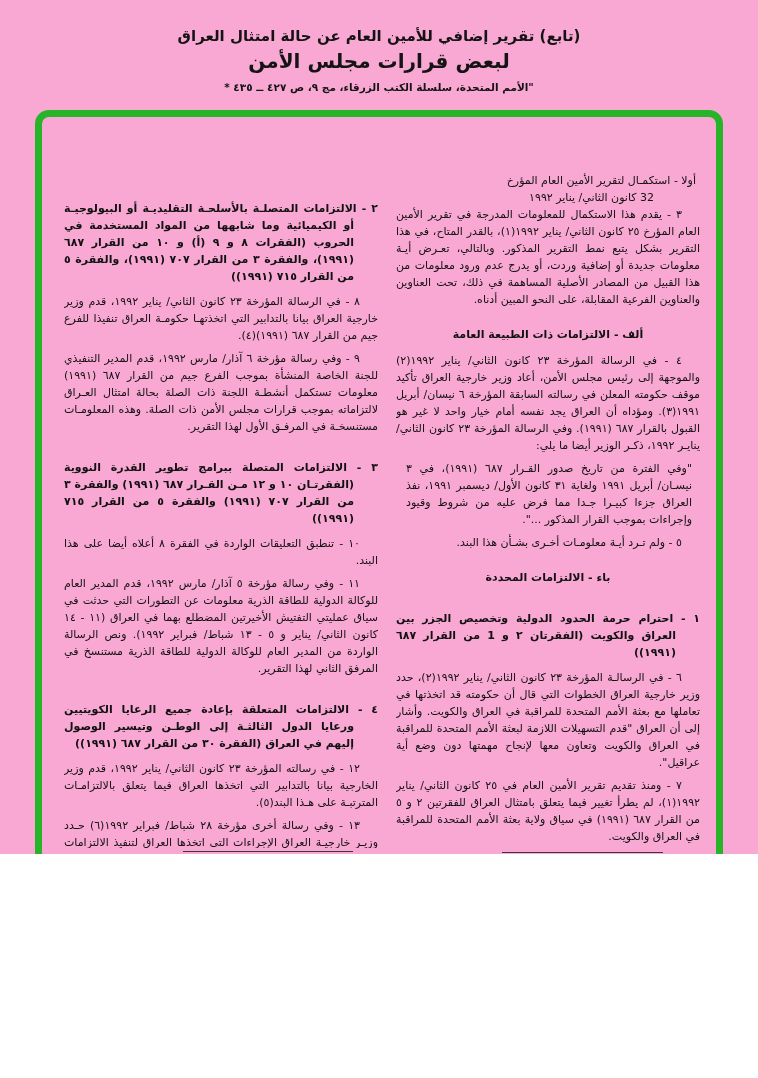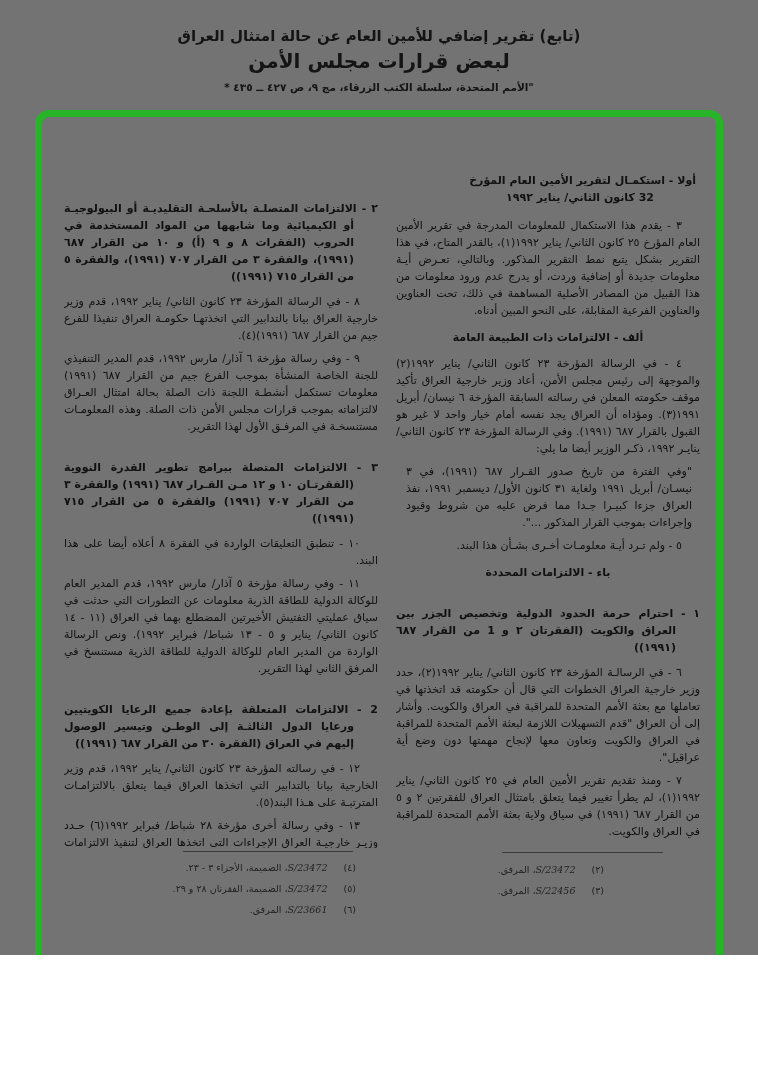--- a/index.html
+++ b/index.html
@@ -1,39 +1,39 @@
 <!DOCTYPE html>
 <html lang="ar" dir="rtl"><head>
 <meta charset="utf-8">
 <style>
   * { margin:0; padding:0; box-sizing:border-box; }
   html,body { background:#ffffff; }
   body { font-family:"DejaVu Sans", sans-serif; color:#141414; }
-  .page { position:relative; width:758px; height:955px; background:#737373; overflow:hidden; }
+  .page { position:relative; width:758px; height:854px; background:#f9a8d4; overflow:hidden; }
 
   
   .doc-header { position:absolute; top:24px; left:0; width:100%; text-align:center; direction:rtl; }
   .h-line1 { font-size:15px; font-weight:bold; line-height:25px; }
   .h-line2 { font-size:20px; font-weight:bold; line-height:25px; }
   .h-line3 { font-size:10.5px; font-weight:bold; margin-top:7px; }
 
   
   .green-box { position:absolute; left:35px; top:110px; width:688px; height:918px;
                border:7px solid #28b428; border-radius:14px; background:transparent; }
 
   
   .col { position:absolute; direction:rtl; text-align:justify;
          font-size:11px; line-height:17px; color:#111; overflow:hidden; }
   .col-right { left:396px; top:172px; width:304px; height:676px; }
   .col-left  { left:64px;  top:176px; width:314px; height:672px; }
 
   .para { margin:0 0 6px 0; text-indent:18px; }
   .quote { text-indent:0; padding:0 8px 0 10px; margin-bottom:6px; }
-  .center-heading { font-weight:bold; text-align:center; text-indent:0; margin:10px 0 9px; }
-  .main-heading { font-weight:bold; margin-bottom:11px; }
+  .center-heading { font-weight:bold; text-align:center; text-indent:0; margin:18px 0 9px; }
+  .main-heading { font-weight:normal; }
   .mh-l1 { padding-right:4px; }
   .mh-l2 { padding-right:46px; }
   .subheading { font-weight:bold; padding-right:24px; text-indent:-24px; margin:24px 0 8px; }
 
   
   .fn-sep { position:absolute; height:1px; background:#3a3a3a; }
   .fn-sep-left  { left:183px; top:851px; width:170px; }
   .fn-sep-right { left:502px; top:852px; width:161px; }
 
   .footnotes { position:absolute; direction:rtl; font-size:9.5px; line-height:13px; color:#222; }
@@ -77,21 +77,21 @@
     <p class="para">٧ - ومنذ تقديم تقرير الأمين العام في ٢٥ كانون الثاني/ يناير ١٩٩٢(١)، لم يطرأ تغيير فيما يتعلق بامتثال العراق للفقرتين ٢ و ٥ من القرار ٦٨٧ (١٩٩١) في سياق ولاية بعثة الأمم المتحدة للمراقبة في العراق والكويت.</p>
   </section>
 
   <section class="col col-left">
     <div class="subheading">٢ - الالتزامات المتصلـة بالأسلحـة التقليديـة أو البيولوجيـة أو الكيميائية وما شابهها من المواد المستخدمة في الحروب (الفقرات ٨ و ٩ (أ) و ١٠ من القرار ٦٨٧ (١٩٩١)، والفقرة ٣ من القرار ٧٠٧ (١٩٩١)، والفقرة ٥ من القرار ٧١٥ (١٩٩١))</div>
     <p class="para">٨ - في الرسالة المؤرخة ٢٣ كانون الثاني/ يناير ١٩٩٢، قدم وزير خارجية العراق بيانا بالتدابير التي اتخذتهـا حكومـة العراق تنفيذا للفرع جيم من القرار ٦٨٧ (١٩٩١)(٤).</p>
     <p class="para">٩ - وفي رسالة مؤرخة ٦ آذار/ مارس ١٩٩٢، قدم المدير التنفيذي للجنة الخاصة المنشأة بموجب الفرع جيم من القرار ٦٨٧ (١٩٩١) معلومات تستكمل أنشطـة اللجنة ذات الصلة بحالة امتثال العـراق لالتزاماته بموجب قرارات مجلس الأمن ذات الصلة. وهذه المعلومـات مستنسخـة في المرفـق الأول لهذا التقرير.</p>
     <div class="subheading">٣ - الالتزامات المتصلة ببرامج تطوير القدرة النووية (الفقرتـان ١٠ و ١٢ مـن القـرار ٦٨٧ (١٩٩١) والفقرة ٣ من القرار ٧٠٧ (١٩٩١) والفقرة ٥ من القرار ٧١٥ (١٩٩١))</div>
     <p class="para">١٠ - تنطبق التعليقات الواردة في الفقرة ٨ أعلاه أيضا على هذا البند.</p>
     <p class="para">١١ - وفي رسالة مؤرخة ٥ آذار/ مارس ١٩٩٢، قدم المدير العام للوكالة الدولية للطاقة الذرية معلومات عن التطورات التي حدثت في سياق عمليتي التفتيش الأخيرتين المضطلع بهما في العراق (١١ - ١٤ كانون الثاني/ يناير و ٥ - ١٣ شباط/ فبراير ١٩٩٢). ونص الرسالة الواردة من المدير العام للوكالة الدولية للطاقة الذرية مستنسخ في المرفق الثاني لهذا التقرير.</p>
-    <div class="subheading">2 - الالتزامات المتعلقة بإعادة جميع الرعايا الكويتيين ورعايا الدول الثالثـة إلى الوطـن وتيسير الوصول إليهم في العراق (الفقرة ٣٠ من القرار ٦٨٧ (١٩٩١))</div>
+    <div class="subheading">٤ - الالتزامات المتعلقة بإعادة جميع الرعايا الكويتيين ورعايا الدول الثالثـة إلى الوطـن وتيسير الوصول إليهم في العراق (الفقرة ٣٠ من القرار ٦٨٧ (١٩٩١))</div>
     <p class="para">١٢ - في رسالته المؤرخة ٢٣ كانون الثاني/ يناير ١٩٩٢، قدم وزير الخارجية بيانا بالتدابير التي اتخذها العراق فيما يتعلق بالالتزامـات المترتبـة على هـذا البند(٥).</p>
     <p class="para">١٣ - وفي رسالة أخرى مؤرخة ٢٨ شباط/ فبراير ١٩٩٢(٦) حـدد وزيـر خارجيـة العراق الإجراءات التي اتخذها العراق لتنفيذ الالتزامات الواردة في الفقرة ٣٠ من القرار ٦٨٧ (١٩٩١). وأشار وزير خارجية العراق، في هذا الصدد، إلى أن</p>
   </section>
 
   <div class="fn-sep fn-sep-left"></div>
   <div class="fn-sep fn-sep-right"></div>
 
   <div class="footnotes footnotes-left">
     <div class="fn-row">
       <span class="fn-marker">(٤)</span>

